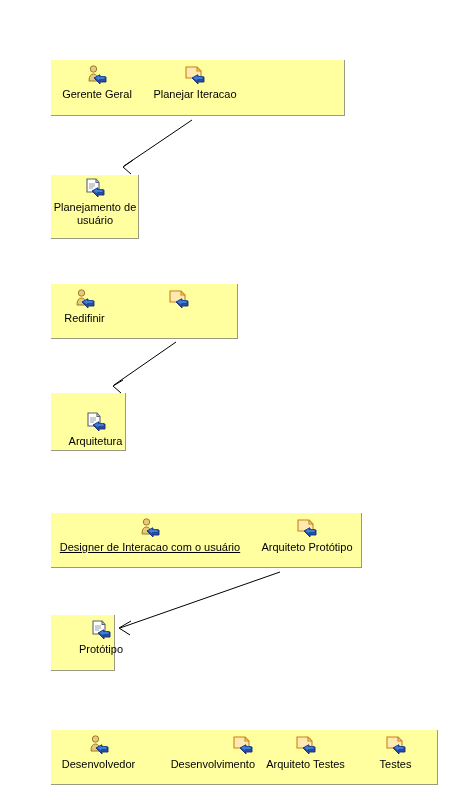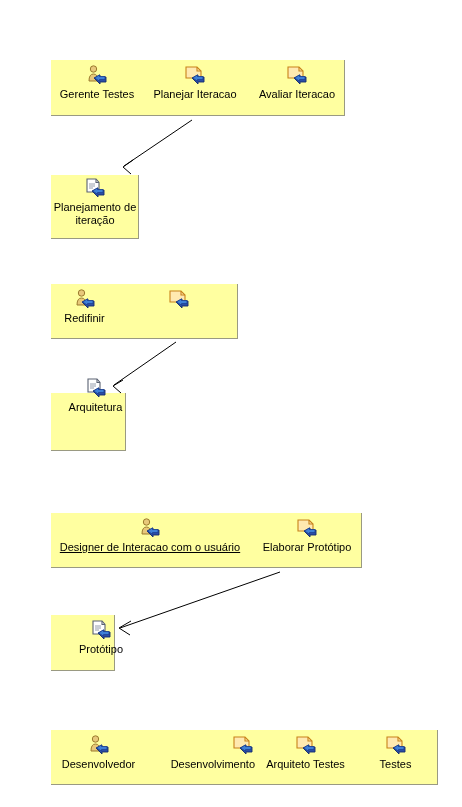--- a/index.html
+++ b/index.html
@@ -68,60 +68,49 @@
 
   <div class="node" style="left:51px; top:65px; width:92px; z-index:3;">
     <span class="node-icon">
       <svg width="24" height="22" viewBox="0 0 24 22">
         <circle cx="8.5" cy="4" r="3.2" fill="#e8c87a" stroke="#9b7b2e" stroke-width="1"></circle>
         <path d="M4 16 Q4 9 8.5 9 Q13 9 13 16 Z" fill="#e8c87a" stroke="#9b7b2e" stroke-width="1"></path>
         <path d="M9 13 L15 10 L15 12 L21 12 L21 17 L15 17 L15 19 Z" fill="#2d4fa8" stroke="#122a6b" stroke-width="0.9"></path>
         <path d="M20 11.5 L14.5 11.5 L14.5 9.8 L9.5 13 L14.5 16.2 L14.5 14.6 L20 14.6 Z" fill="#3e7fd6" stroke="#1b3d8f" stroke-width="0.8"></path>
       </svg>
     </span>
-    <span class="node-label">Gerente Testes</span>
+    <span class="node-label">Gerente Geral</span>
   </div>
 
   <div class="node" style="left:145px; top:65px; width:100px; z-index:3;">
     <span class="node-icon">
       <svg width="24" height="22" viewBox="0 0 24 22">
         <path d="M3 2 L14 2 L18 6 L18 13 L3 13 Z" fill="#ffe9b0" stroke="#c8821a" stroke-width="1.1"></path>
         <path d="M14 2 L14 6 L18 6" fill="none" stroke="#c8821a" stroke-width="1.1"></path>
         <path d="M9 13 L15 10 L15 12 L21 12 L21 17 L15 17 L15 19 Z" fill="#2d4fa8" stroke="#122a6b" stroke-width="0.9"></path>
         <path d="M20 11.5 L14.5 11.5 L14.5 9.8 L9.5 13 L14.5 16.2 L14.5 14.6 L20 14.6 Z" fill="#3e7fd6" stroke="#1b3d8f" stroke-width="0.8"></path>
       </svg>
     </span>
     <span class="node-label">Planejar Iteracao</span>
   </div>
 
-  <div class="node" style="left:249px; top:65px; width:96px; z-index:3;">
-    <span class="node-icon">
-      <svg width="24" height="22" viewBox="0 0 24 22">
-        <path d="M3 2 L14 2 L18 6 L18 13 L3 13 Z" fill="#ffe9b0" stroke="#c8821a" stroke-width="1.1"></path>
-        <path d="M14 2 L14 6 L18 6" fill="none" stroke="#c8821a" stroke-width="1.1"></path>
-        <path d="M9 13 L15 10 L15 12 L21 12 L21 17 L15 17 L15 19 Z" fill="#2d4fa8" stroke="#122a6b" stroke-width="0.9"></path>
-        <path d="M20 11.5 L14.5 11.5 L14.5 9.8 L9.5 13 L14.5 16.2 L14.5 14.6 L20 14.6 Z" fill="#3e7fd6" stroke="#1b3d8f" stroke-width="0.8"></path>
-      </svg>
-    </span>
-    <span class="node-label">Avaliar Iteracao</span>
-  </div>
 
   <div class="group-box" style="left:51px; top:175px; width:88px; height:64px;"></div>
 
   <div class="node" style="left:53px; top:178px; width:84px; z-index:3;">
     <span class="node-icon">
       <svg width="24" height="22" viewBox="0 0 24 22">
         <path d="M4 1 L13 1 L16 4.5 L16 14 L4 14 Z" fill="#ffffff" stroke="#5a6272" stroke-width="1.1"></path>
         <path d="M13 1 L13 4.5 L16 4.5" fill="none" stroke="#5a6272" stroke-width="1.1"></path>
         <path d="M6 6 L12 6 M6 8 L12 8 M6 10 L10 10" stroke="#8b93a3" stroke-width="0.9"></path>
         <path d="M9 13 L15 10 L15 12 L21 12 L21 17 L15 17 L15 19 Z" fill="#2d4fa8" stroke="#122a6b" stroke-width="0.9"></path>
         <path d="M20 11.5 L14.5 11.5 L14.5 9.8 L9.5 13 L14.5 16.2 L14.5 14.6 L20 14.6 Z" fill="#3e7fd6" stroke="#1b3d8f" stroke-width="0.8"></path>
       </svg>
     </span>
-    <span class="node-label wrap">Planejamento de iteração</span>
+    <span class="node-label wrap">Planejamento de usuário</span>
   </div>
 
   <div class="group-box" style="left:51px; top:284px; width:187px; height:55px;"></div>
 
   <div class="node" style="left:51px; top:289px; width:67px; z-index:3;">
     <span class="node-icon">
       <svg width="24" height="22" viewBox="0 0 24 22">
         <circle cx="8.5" cy="4" r="3.2" fill="#e8c87a" stroke="#9b7b2e" stroke-width="1"></circle>
         <path d="M4 16 Q4 9 8.5 9 Q13 9 13 16 Z" fill="#e8c87a" stroke="#9b7b2e" stroke-width="1"></path>
         <path d="M9 13 L15 10 L15 12 L21 12 L21 17 L15 17 L15 19 Z" fill="#2d4fa8" stroke="#122a6b" stroke-width="0.9"></path>
@@ -137,21 +126,21 @@
         <path d="M3 2 L14 2 L18 6 L18 13 L3 13 Z" fill="#ffe9b0" stroke="#c8821a" stroke-width="1.1"></path>
         <path d="M14 2 L14 6 L18 6" fill="none" stroke="#c8821a" stroke-width="1.1"></path>
         <path d="M9 13 L15 10 L15 12 L21 12 L21 17 L15 17 L15 19 Z" fill="#2d4fa8" stroke="#122a6b" stroke-width="0.9"></path>
         <path d="M20 11.5 L14.5 11.5 L14.5 9.8 L9.5 13 L14.5 16.2 L14.5 14.6 L20 14.6 Z" fill="#3e7fd6" stroke="#1b3d8f" stroke-width="0.8"></path>
       </svg>
     </span>
   </div>
 
   <div class="group-box" style="left:51px; top:393px; width:75px; height:58px;"></div>
 
-  <div class="node" style="left:51px; top:378px; width:89px; z-index:3;">
+  <div class="node" style="left:51px; top:412px; width:89px; z-index:3;">
     <span class="node-icon">
       <svg width="24" height="22" viewBox="0 0 24 22">
         <path d="M4 1 L13 1 L16 4.5 L16 14 L4 14 Z" fill="#ffffff" stroke="#5a6272" stroke-width="1.1"></path>
         <path d="M13 1 L13 4.5 L16 4.5" fill="none" stroke="#5a6272" stroke-width="1.1"></path>
         <path d="M6 6 L12 6 M6 8 L12 8 M6 10 L10 10" stroke="#8b93a3" stroke-width="0.9"></path>
         <path d="M9 13 L15 10 L15 12 L21 12 L21 17 L15 17 L15 19 Z" fill="#2d4fa8" stroke="#122a6b" stroke-width="0.9"></path>
         <path d="M20 11.5 L14.5 11.5 L14.5 9.8 L9.5 13 L14.5 16.2 L14.5 14.6 L20 14.6 Z" fill="#3e7fd6" stroke="#1b3d8f" stroke-width="0.8"></path>
       </svg>
     </span>
     <span class="node-label">Arquitetura</span>
@@ -173,21 +162,21 @@
 
   <div class="node" style="left:252px; top:518px; width:110px; z-index:3;">
     <span class="node-icon">
       <svg width="24" height="22" viewBox="0 0 24 22">
         <path d="M3 2 L14 2 L18 6 L18 13 L3 13 Z" fill="#ffe9b0" stroke="#c8821a" stroke-width="1.1"></path>
         <path d="M14 2 L14 6 L18 6" fill="none" stroke="#c8821a" stroke-width="1.1"></path>
         <path d="M9 13 L15 10 L15 12 L21 12 L21 17 L15 17 L15 19 Z" fill="#2d4fa8" stroke="#122a6b" stroke-width="0.9"></path>
         <path d="M20 11.5 L14.5 11.5 L14.5 9.8 L9.5 13 L14.5 16.2 L14.5 14.6 L20 14.6 Z" fill="#3e7fd6" stroke="#1b3d8f" stroke-width="0.8"></path>
       </svg>
     </span>
-    <span class="node-label">Elaborar Protótipo</span>
+    <span class="node-label">Arquiteto Protótipo</span>
   </div>
 
   <div class="group-box" style="left:51px; top:615px; width:64px; height:56px;"></div>
 
   <div class="node" style="left:51px; top:620px; width:64px; z-index:3;margin-left:18px;">
     <span class="node-icon">
       <svg width="24" height="22" viewBox="0 0 24 22">
         <path d="M4 1 L13 1 L16 4.5 L16 14 L4 14 Z" fill="#ffffff" stroke="#5a6272" stroke-width="1.1"></path>
         <path d="M13 1 L13 4.5 L16 4.5" fill="none" stroke="#5a6272" stroke-width="1.1"></path>
         <path d="M6 6 L12 6 M6 8 L12 8 M6 10 L10 10" stroke="#8b93a3" stroke-width="0.9"></path>

